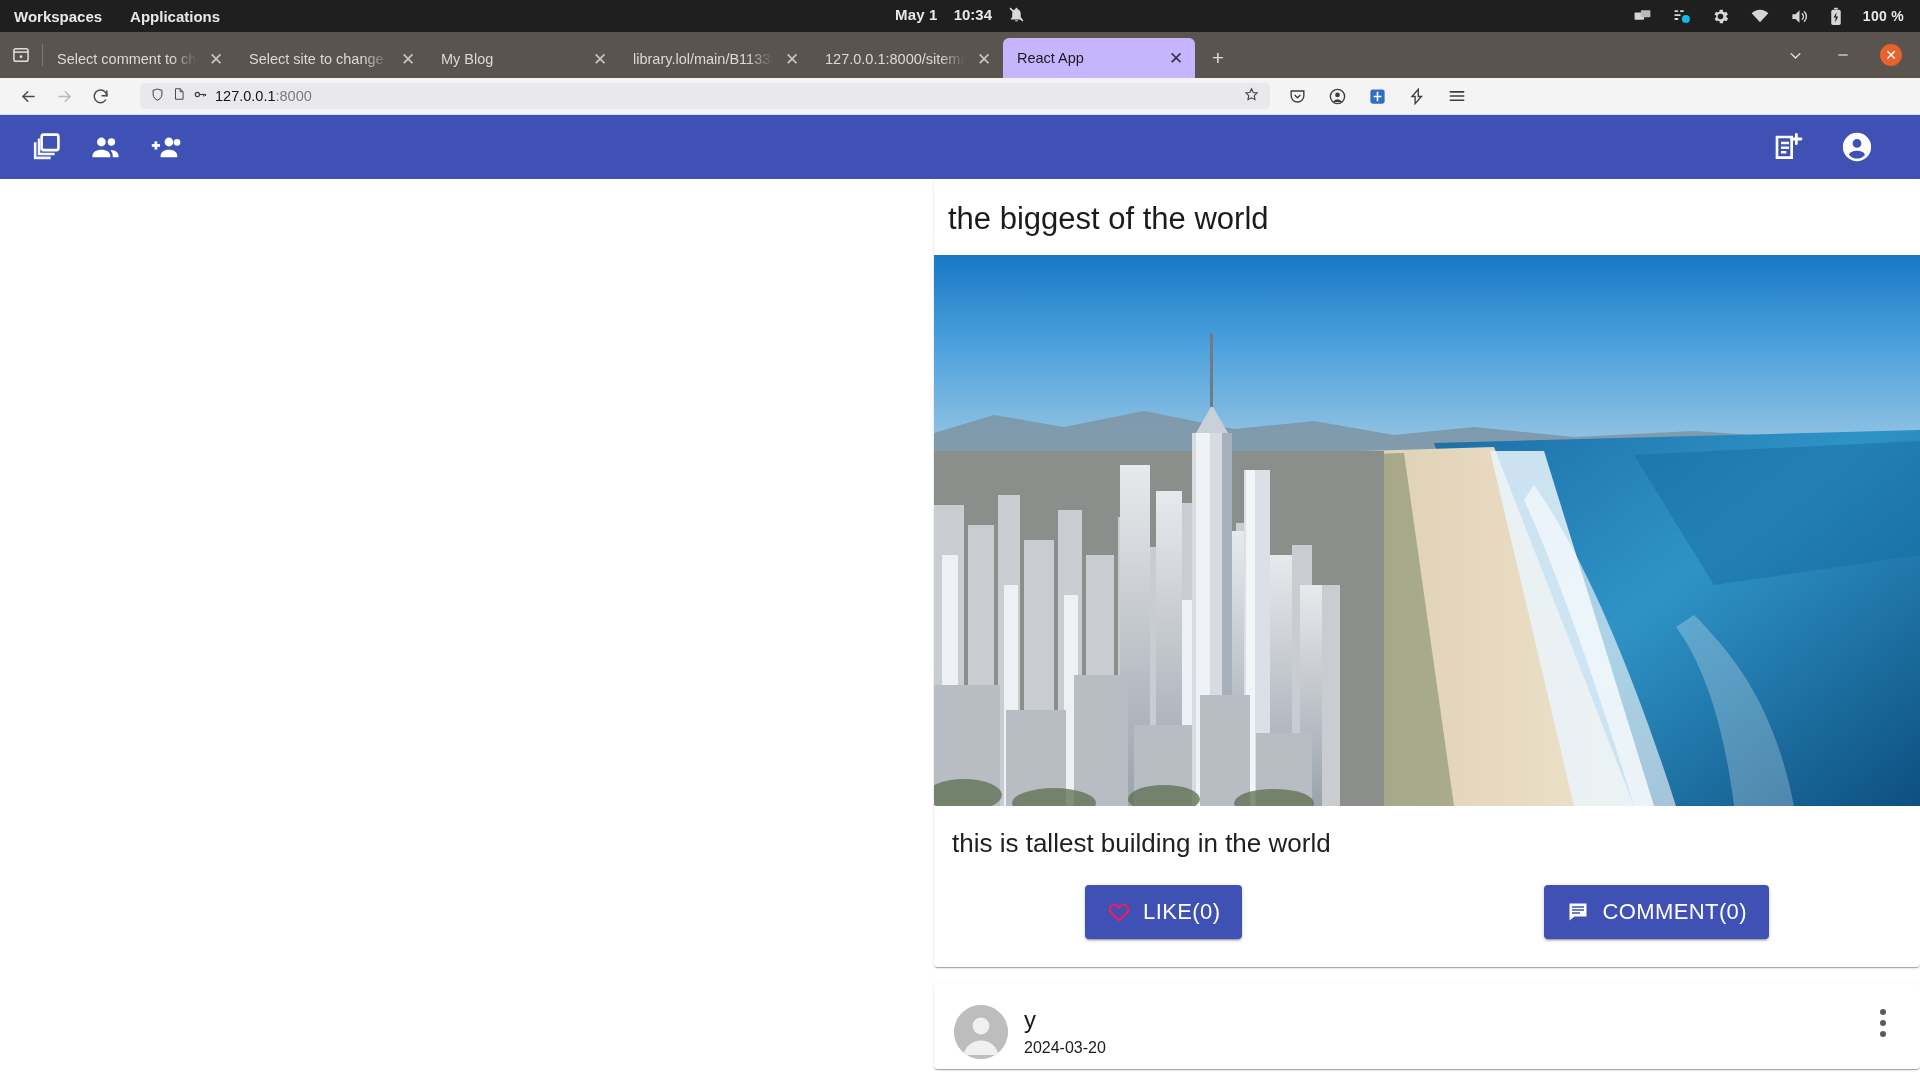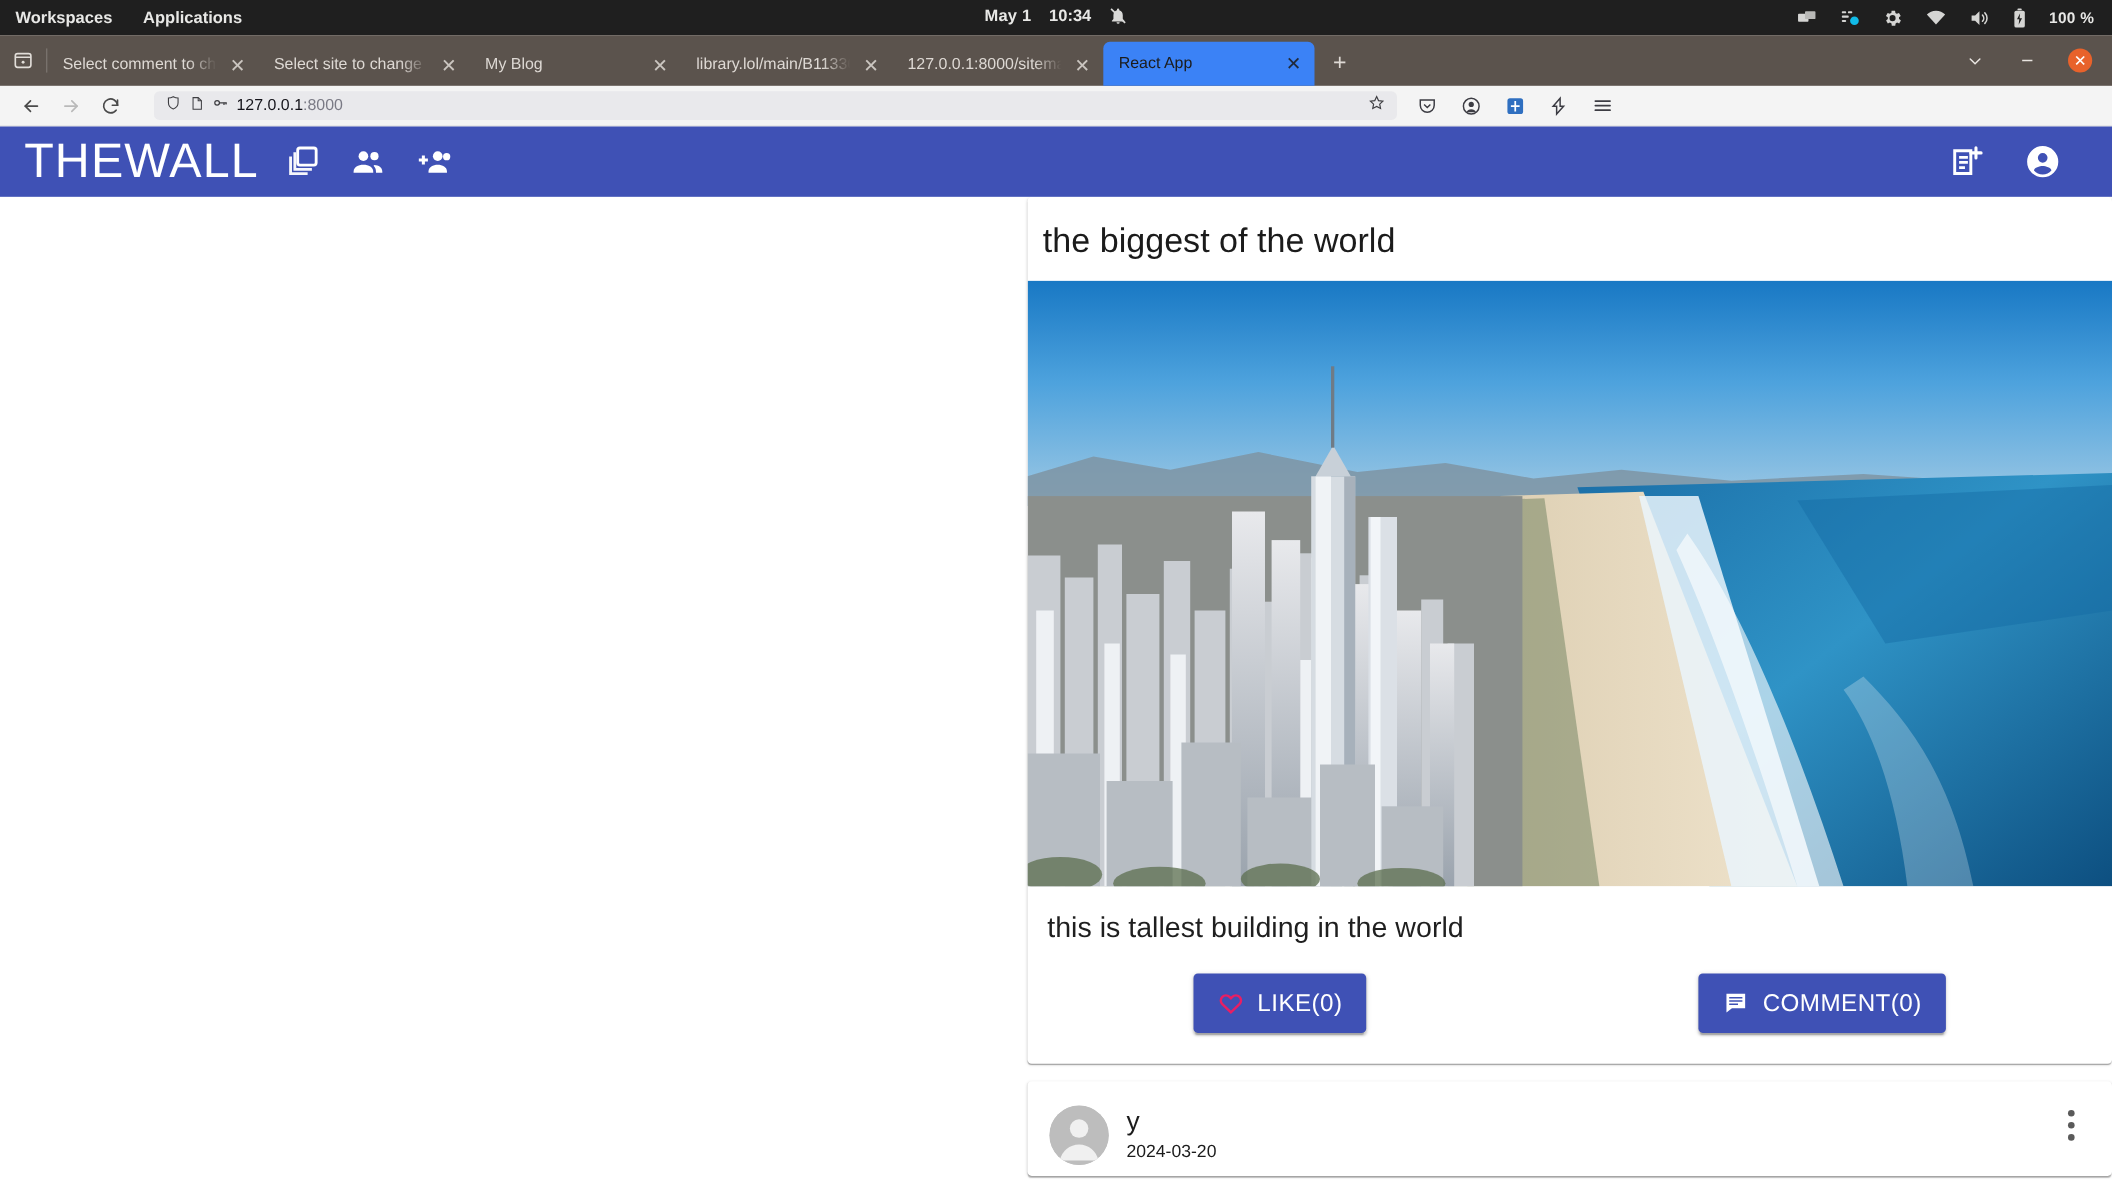--- a/index.html
+++ b/index.html
@@ -51,21 +51,21 @@
     gap: 8px; padding: 0 8px 0 14px; color: #ded9d4;
     font-size: 14.5px; border-radius: 6px 6px 0 0;
     min-width: 0; position: relative; max-width: 230px;
   }
   .tab .tab-title {
     overflow: hidden; white-space: nowrap;
     -webkit-mask-image: linear-gradient(to right, #000 82%, transparent 100%);
     mask-image: linear-gradient(to right, #000 82%, transparent 100%);
     flex: 1 1 auto;
   }
-  .tab.active { background: #3b82f6; color: #1c1b1a; height: 40px; }
+  .tab.active { background: #c4b5fd; color: #1c1b1a; height: 40px; }
   .tab.active .tab-title { -webkit-mask-image: none; mask-image: none; }
   .tab .tab-close {
     width: 22px; height: 22px; flex: 0 0 22px;
     display: flex; align-items: center; justify-content: center;
     border-radius: 4px; font-size: 17px; line-height: 1; opacity: .85;
   }
   .tab.w1 { width: 192px; } .tab.w2 { width: 192px; }
   .tab.w3 { width: 192px; } .tab.w4 { width: 192px; }
   .tab.w5 { width: 192px; } .tab.w6 { width: 192px; }
   #newtab {
@@ -384,21 +384,20 @@
       <span class="navicon">
         <svg width="20" height="20" viewBox="0 0 24 24" stroke="#3c3c43" stroke-width="1.9" stroke-linecap="round">
             <path d="M4 7h16M4 12h16M4 17h16"></path>
           </svg>
       </span>
     </div>
   </div>
 </div>
 
 <div id="appbar">
-  <div id="brand">THEWALL</div>
   <div class="appbar-icons">
     <div class="appbar-btn">
       <svg width="31" height="31" viewBox="0 0 24 24" fill="#fff">
         <path d="M3 8h2v11h11v2H3z" opacity=".95"></path>
         <path d="M6 5h2v11h11v2H6z" opacity=".95"></path>
         <rect x="9" y="2" width="13" height="12" rx="1.6" fill="none" stroke="#fff" stroke-width="2"></rect>
       </svg>
     </div>
     <div class="appbar-btn">
       <svg width="33" height="33" viewBox="0 0 24 24" fill="#fff">

